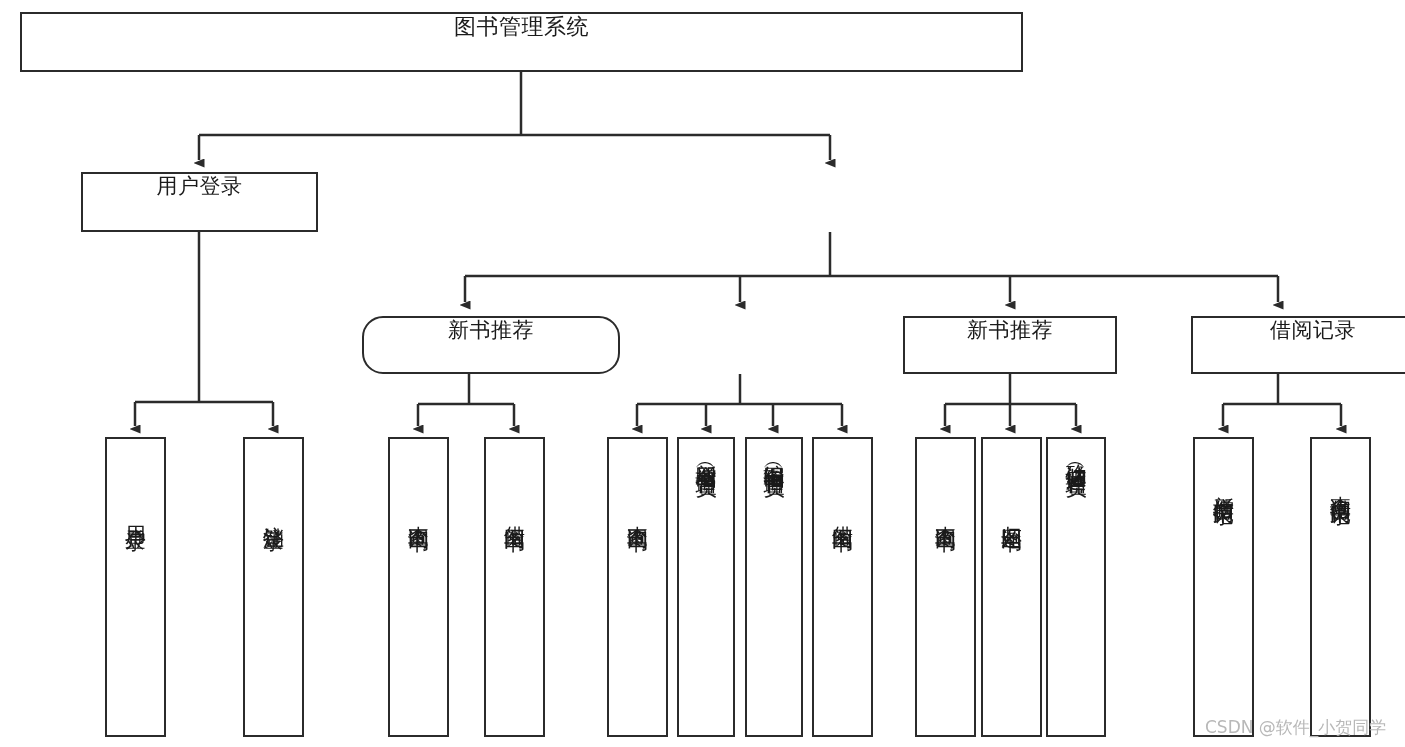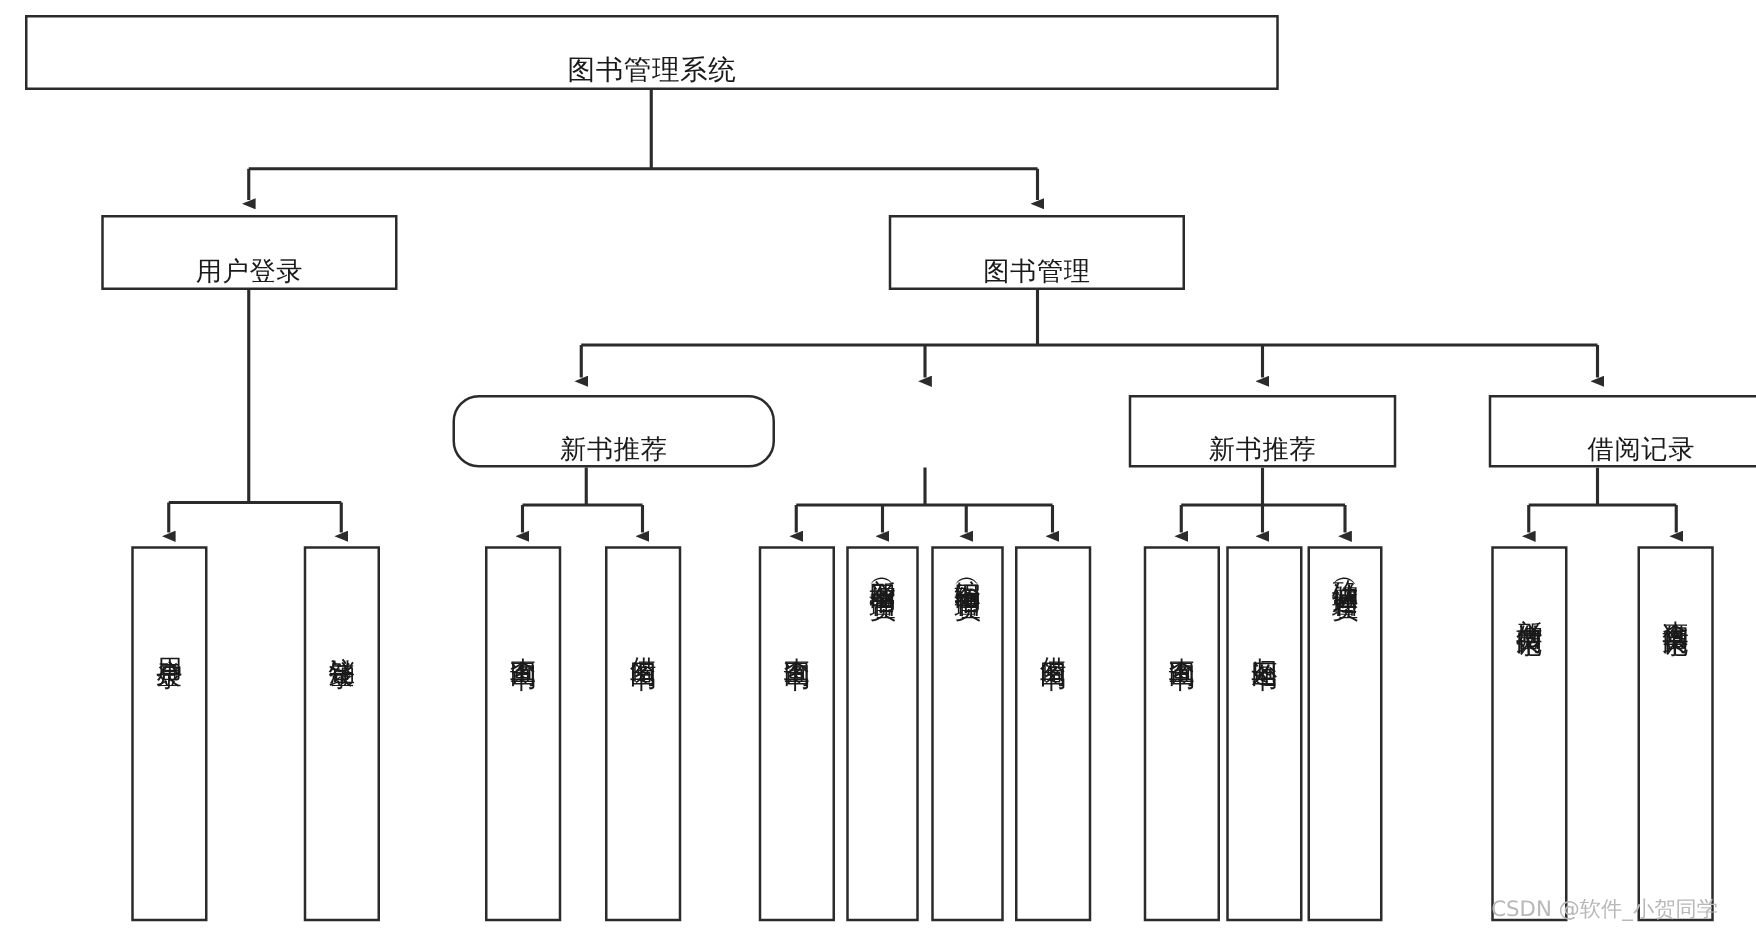--- a/index.html
+++ b/index.html
@@ -25,21 +25,21 @@
     width: 1405px;
     height: 747px;
     pointer-events: none;
   }
   .node {
     position: absolute;
     box-sizing: border-box;
     background: #ffffff;
     border: 2.5px solid #2b2b2b;
     display: flex;
-    align-items: flex-end;
+    align-items: flex-start;
     justify-content: center;
     color: #1a1a1a;
   }
   .node-label {
     display: block;
     text-align: center;
     line-height: 1.18;
     letter-spacing: 0.5px;
   }
   
@@ -131,23 +131,20 @@
   </svg>
 
   <div class="node h root" style="left:20px; top:12px; width:1003px; height:60px;">
     <span class="node-label">图书管理系统</span>
   </div>
 
   <div class="node h" style="left:81px; top:172px; width:237px; height:60px;">
     <span class="node-label">用户登录</span>
   </div>
 
-  <div class="node h" style="left:711px; top:172px; width:237px; height:60px;">
-    <span class="node-label">图书管理</span>
-  </div>
 
   <div class="node h" style="left:362px; top:316px; width:258px; height:58px;border-radius:21px;">
     <span class="node-label">新书推荐</span>
   </div>
 
 
   <div class="node h" style="left:903px; top:316px; width:214px; height:58px;">
     <span class="node-label">新书推荐</span>
   </div>
 
@@ -192,15 +189,15 @@
     <span class="node-label">确认归还（管理员）</span>
   </div>
 
   <div class="node v" style="left:1193px; top:437px; width:61px; height:300px; padding-top:40px;">
     <span class="node-label">新增借阅记录</span>
   </div>
   <div class="node v" style="left:1310px; top:437px; width:61px; height:300px; padding-top:40px;">
     <span class="node-label">查询借阅记录</span>
   </div>
 
-  <div class="watermark" style="left:1193px; top:716px;">CSDN @软件_小贺同学</div>
+  <div class="watermark" style="left:1193px; top:716px;padding-left:12px;">CSDN @软件_小贺同学</div>
 
 </div>
 
 </body></html>

